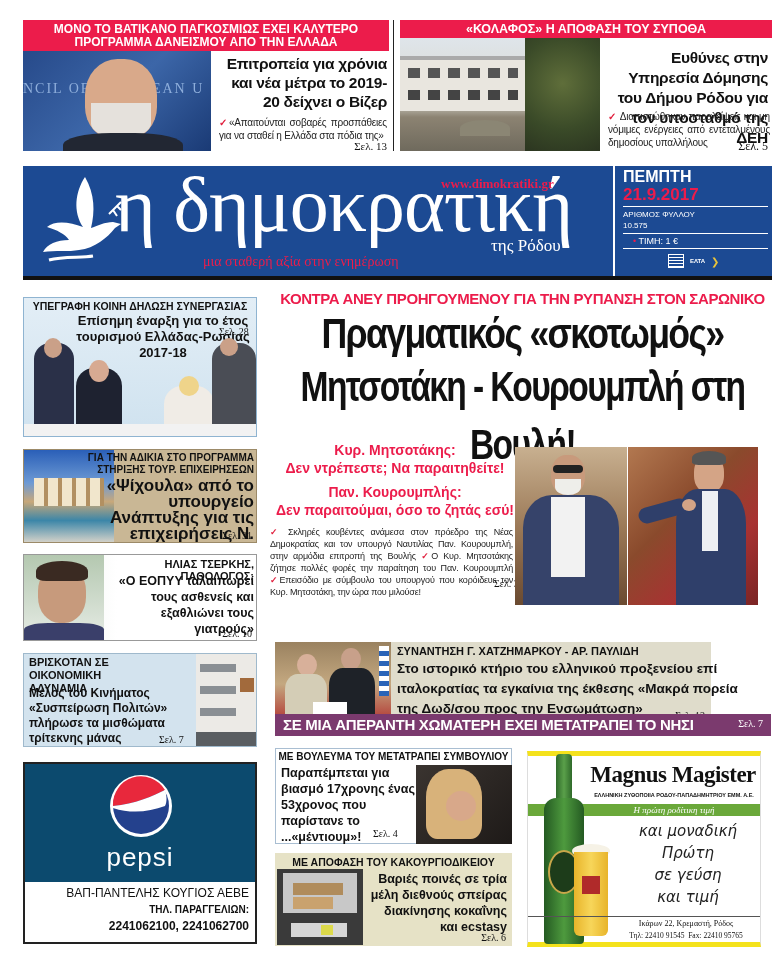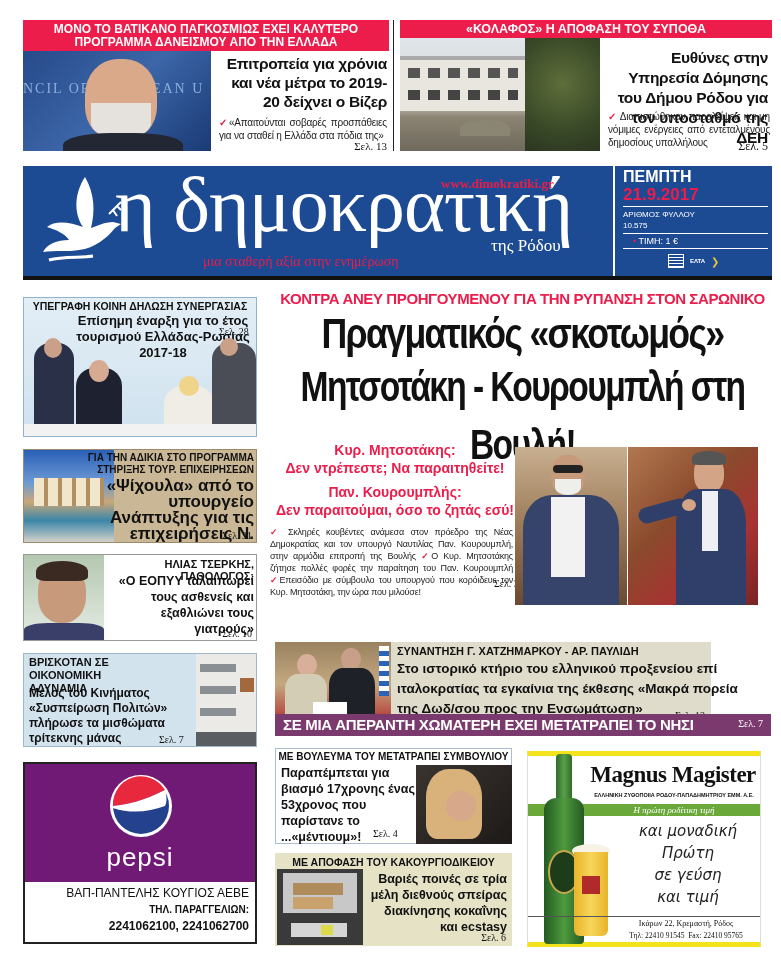--- a/index.html
+++ b/index.html
@@ -200,21 +200,21 @@
     <div style="position:absolute;left:16px;top:14px;width:50px;height:12px;background:#b08c5c;"></div>
     <div style="position:absolute;left:16px;top:28px;width:40px;height:12px;background:#c9a26e;"></div>
     <div style="position:absolute;left:14px;top:54px;width:56px;height:14px;background:#d6d6d6;"></div>
     <div style="position:absolute;left:44px;top:56px;width:12px;height:10px;background:#dcd94a;"></div>
   </div>
   <div class="abs cond" style="left:92px;top:18px;width:140px;text-align:right;font-size:12.5px;font-weight:bold;line-height:16px;">Βαριές ποινές σε τρία μέλη διεθνούς σπείρας διακίνησης κοκαΐνης και ecstasy</div>
   <div class="abs sel" style="right:6px;top:79px;font-size:10px;">Σελ. 6</div>
 </div>
 
 <div class="abs" style="left:23px;top:762px;width:234px;height:182px;border:2px solid #222;background:#fff;">
-  <div class="abs" style="left:0;top:0;width:230px;height:118px;background:#701a75;">
+  <div class="abs" style="left:0;top:0;width:230px;height:118px;background:#0c4a6e;">
     <div class="abs" style="left:84px;top:10px;width:64px;height:64px;">
       <svg width="64" height="64" viewBox="0 0 64 64">
         <circle cx="32" cy="32" r="31" fill="#fff"></circle>
         <circle cx="32" cy="32" r="28" fill="#24418d"></circle>
         <path d="M4 32 A28 28 0 0 1 56 16 C44 22 26 30 4 32 Z" fill="#e8283c"></path>
         <path d="M4 32 C26 30 44 22 56 16 C58 22 58 28 56 32 C40 38 22 40 4 34 Z" fill="#fff"></path>
       </svg>
     </div>
     <div class="abs" style="left:0;top:78px;width:230px;text-align:center;color:#fff;font-size:26px;letter-spacing:1px;">pepsi</div>
   </div>

